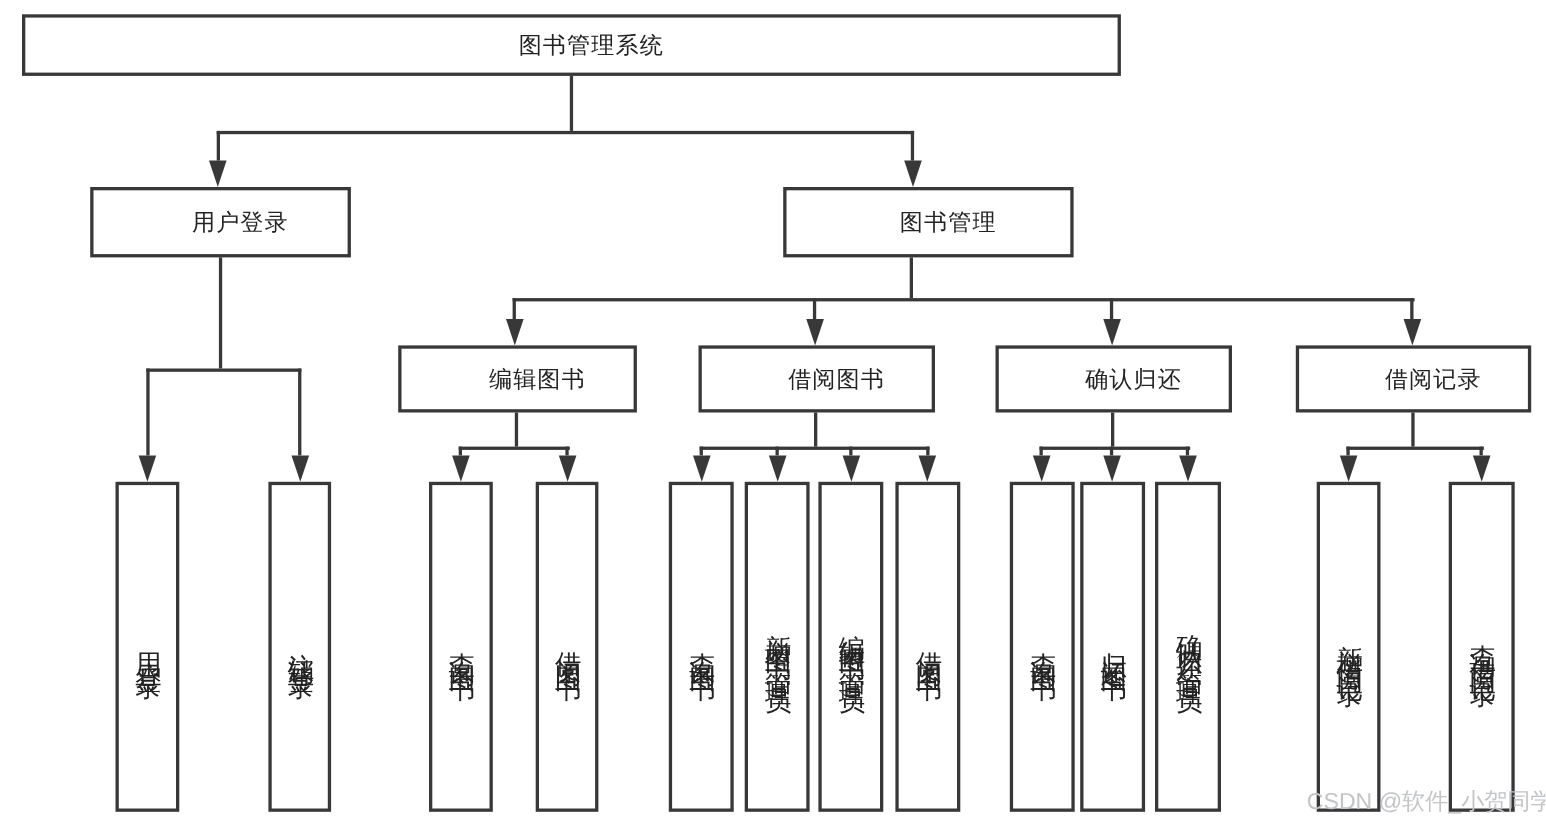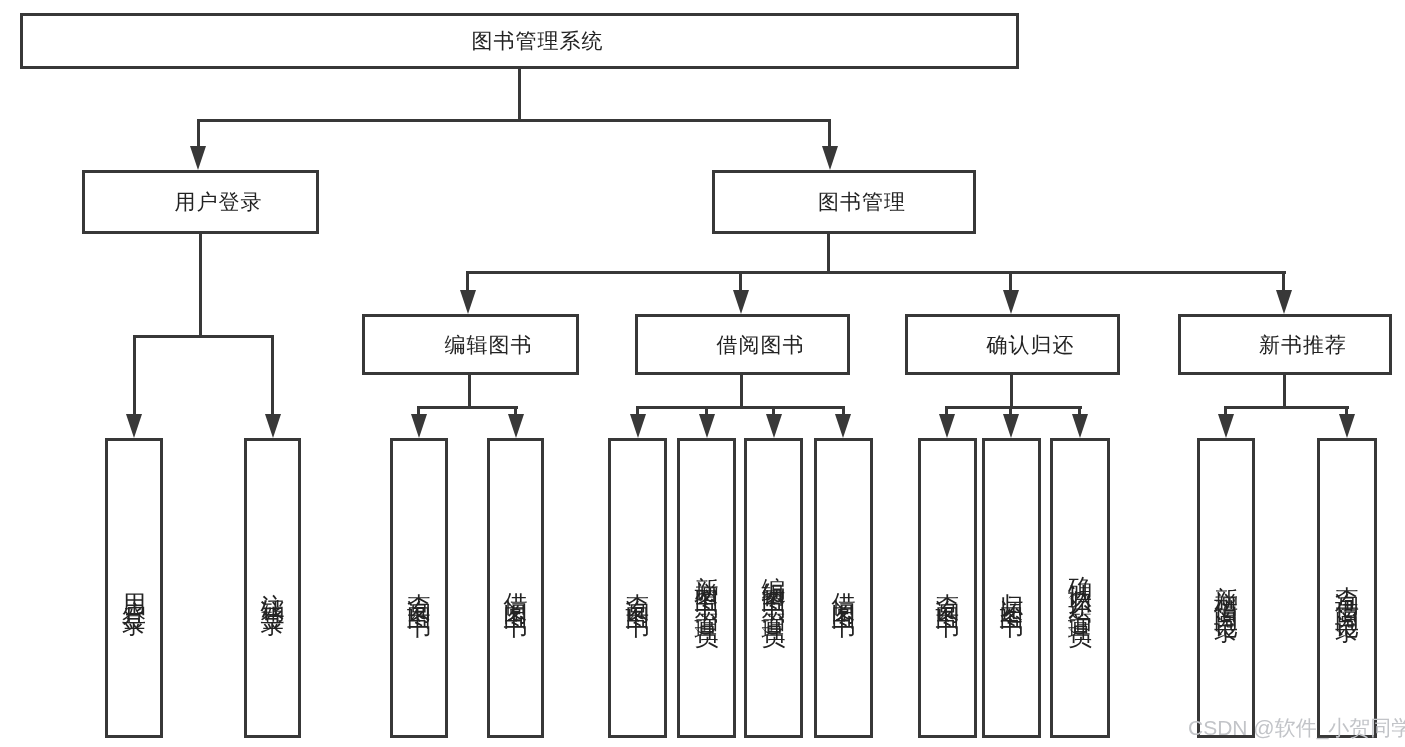--- a/index.html
+++ b/index.html
@@ -64,21 +64,21 @@
 <div class="canvas">
 
   <div class="node h" style="left:20px; top:13px; width:999px; height:56px;">图书管理系统</div>
 
   <div class="node h" style="left:82px; top:170px; width:237px; height:64px;">用户登录</div>
   <div class="node h" style="left:712px; top:170px; width:264px; height:64px;">图书管理</div>
 
   <div class="node h" style="left:362px; top:314px; width:217px; height:61px;">编辑图书</div>
   <div class="node h" style="left:635px; top:314px; width:215px; height:61px;">借阅图书</div>
   <div class="node h" style="left:905px; top:314px; width:215px; height:61px;">确认归还</div>
-  <div class="node h" style="left:1178px; top:314px; width:214px; height:61px;">新书推荐</div>
+  <div class="node h" style="left:1178px; top:314px; width:214px; height:61px;">借阅记录</div>
 
   <div class="node v" style="left:105px; top:438px; width:58px; height:300px;">用户登录</div>
   <div class="node v" style="left:244px; top:438px; width:57px; height:300px;">注销登录</div>
 
   <div class="node v" style="left:390px; top:438px; width:58px; height:300px;">查询图书</div>
   <div class="node v" style="left:487px; top:438px; width:57px; height:300px;">借阅图书</div>
 
   <div class="node v" style="left:608px; top:438px; width:59px; height:300px;">查询图书</div>
   <div class="node v" style="left:677px; top:438px; width:59px; height:300px;">新增图书（管理员）</div>
   <div class="node v" style="left:744px; top:438px; width:59px; height:300px;">编辑图书（管理员）</div>

